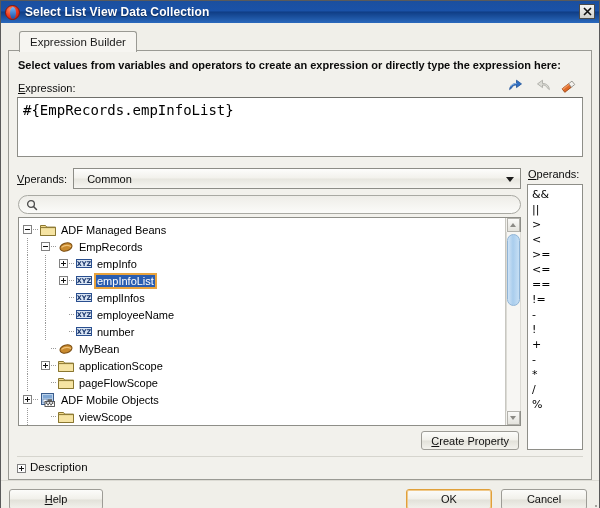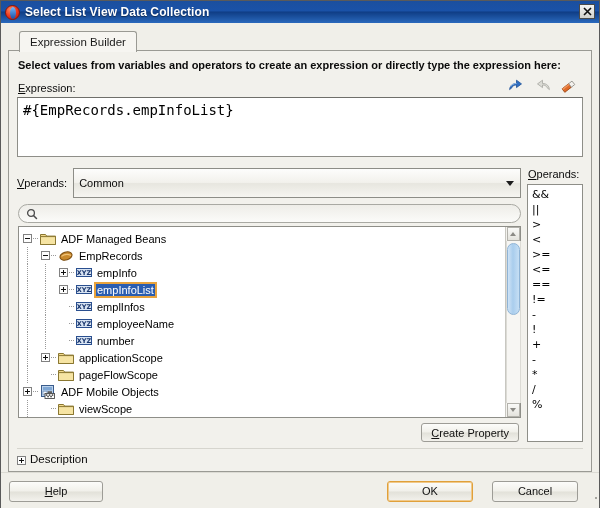--- a/index.html
+++ b/index.html
@@ -115,25 +115,25 @@
   }
   
   .mid{
     flex:1 1 auto;display:flex;margin-top:11px;min-height:0;
   }
   .leftcol{flex:1 1 auto;display:flex;flex-direction:column;min-width:0;padding-right:6px;}
   .rightcol{flex:0 0 56px;display:flex;flex-direction:column;}
   .varrow{display:flex;align-items:center;flex:0 0 20px;margin-bottom:6px;}
   .varlabel{font-size:11px;color:#0b0b0b;margin-right:6px;white-space:nowrap;}
   .combo{
-    flex:1 1 auto;height:30px;box-sizing:border-box;
+    flex:1 1 auto;height:21px;box-sizing:border-box;
     border:1px solid #8d8d87;
     background:linear-gradient(to bottom,#fdfdfc 0%,#f2f1ec 48%,#e7e6df 52%,#f6f5f1 100%);
     display:flex;align-items:center;position:relative;
-    padding-left:5px;font-size:11px;color:#0b0b0b;
+    padding-left:13px;font-size:11px;color:#0b0b0b;
     cursor:default;
   }
   .combo .arrow{
     position:absolute;right:6px;top:50%;margin-top:-2px;
     width:0;height:0;border-left:4px solid transparent;border-right:4px solid transparent;
     border-top:5px solid #1c1c1c;
   }
   .searchbox{
     flex:0 0 19px;height:19px;box-sizing:border-box;
     border:1px solid #a9a9a3;border-radius:10px;
@@ -236,21 +236,21 @@
   .descrow .exp{margin-right:4px;}
   .desclabel{font-size:11.5px;color:#0b0b0b;}
   
   .footer{
     flex:0 0 36px;height:36px;display:flex;align-items:center;
     position:relative;padding:0 8px;
     background:#f0efe9;
     border-top:1px solid #dcdbd4;
   }
   .btn-help{width:94px;height:21px;}
-  .foot-right{position:absolute;right:21px;display:flex;gap:19px;}
+  .foot-right{position:absolute;right:12px;display:flex;gap:9px;}
   .btn-ok{width:86px;height:21px;border-color:#e0a03a;box-shadow:0 0 0 1px #f0c98a inset;}
   .btn-cancel{width:86px;height:21px;}
   .grip{
     position:absolute;right:2px;bottom:2px;width:12px;height:12px;
   }
   .grip i{position:absolute;width:2px;height:2px;background:#a5a49e;}
 </style>
 </head>
 <body>
 
@@ -428,20 +428,34 @@
                       <rect x="0.5" y="2.5" width="15" height="8" fill="#d8e4f3" stroke="#2a4f8f" stroke-width="1"></rect>
                       <text x="8" y="9" font-family="DejaVu Sans, sans-serif" font-size="6.5" font-weight="bold" fill="#16336b" text-anchor="middle">XYZ</text>
                     </svg>
                   </span>
                   <span class="tlabel">number</span>
                 </div>
                 <div class="trow">
                   <div class="ind" style="width: 22px;">
                     <span class="guide" style="left: 8px;"></span>
                   </div>
+                  <span class="spacer9"></span>
+                  <span class="dots"></span>
+                  <span class="ic">
+                    <svg width="16" height="13" viewBox="0 0 16 13">
+                      <ellipse cx="8" cy="7" rx="6.2" ry="4" fill="#c98a2e" stroke="#7a4c10" stroke-width="1" transform="rotate(-18 8 7)"></ellipse>
+                      <path d="M3.5 7.4 C6 5.4 10 5 13 6.4" fill="none" stroke="#f0c37a" stroke-width="1.1"></path>
+                    </svg>
+                  </span>
+                  <span class="tlabel">MyBean</span>
+                </div>
+                <div class="trow">
+                  <div class="ind" style="width: 22px;">
+                    <span class="guide" style="left: 8px;"></span>
+                  </div>
                   <span class="exp plus"></span>
                   <span class="dots"></span>
                   <span class="ic">
                     <svg width="16" height="13" viewBox="0 0 16 13">
                       <path d="M0.5 2.5 h5 l1.2 1.6 h8.8 v8.4 h-15 z" fill="#f2d98c" stroke="#8a7731" stroke-width="1"></path>
                       <path d="M0.5 4.6 h15 v7.9 h-15 z" fill="#f6e4a3" stroke="#8a7731" stroke-width="1"></path>
                     </svg>
                   </span>
                   <span class="tlabel">applicationScope</span>
                 </div>

